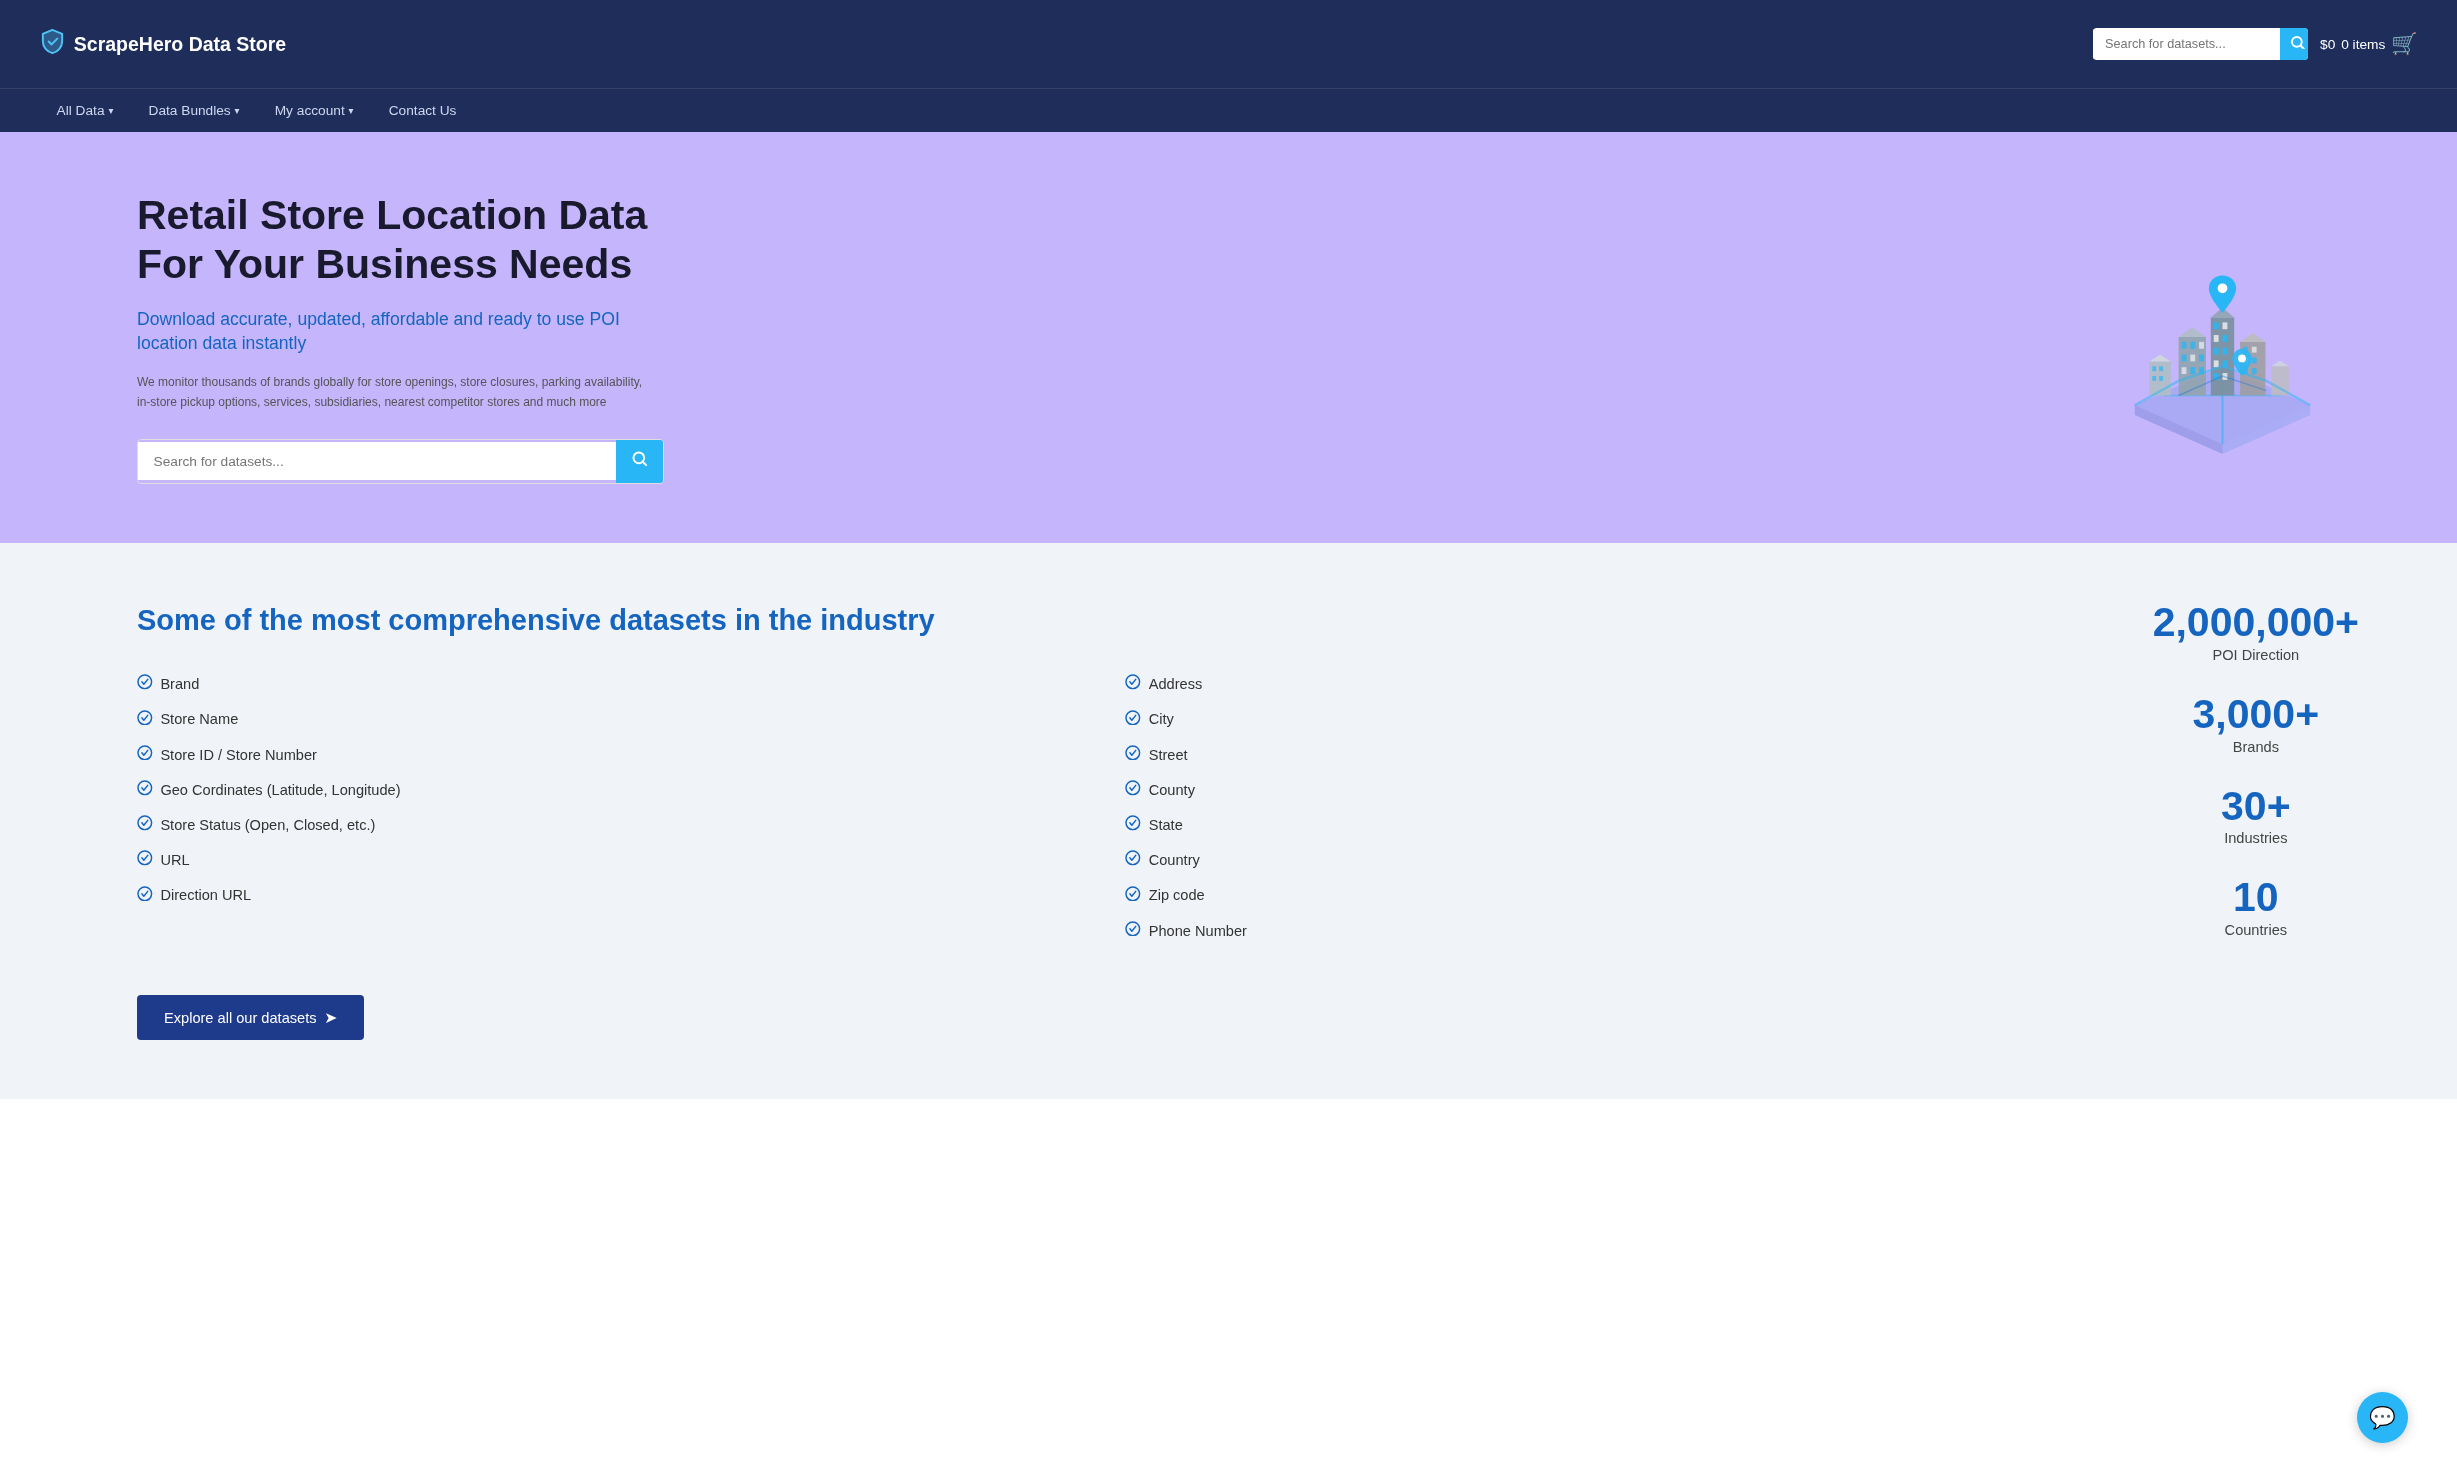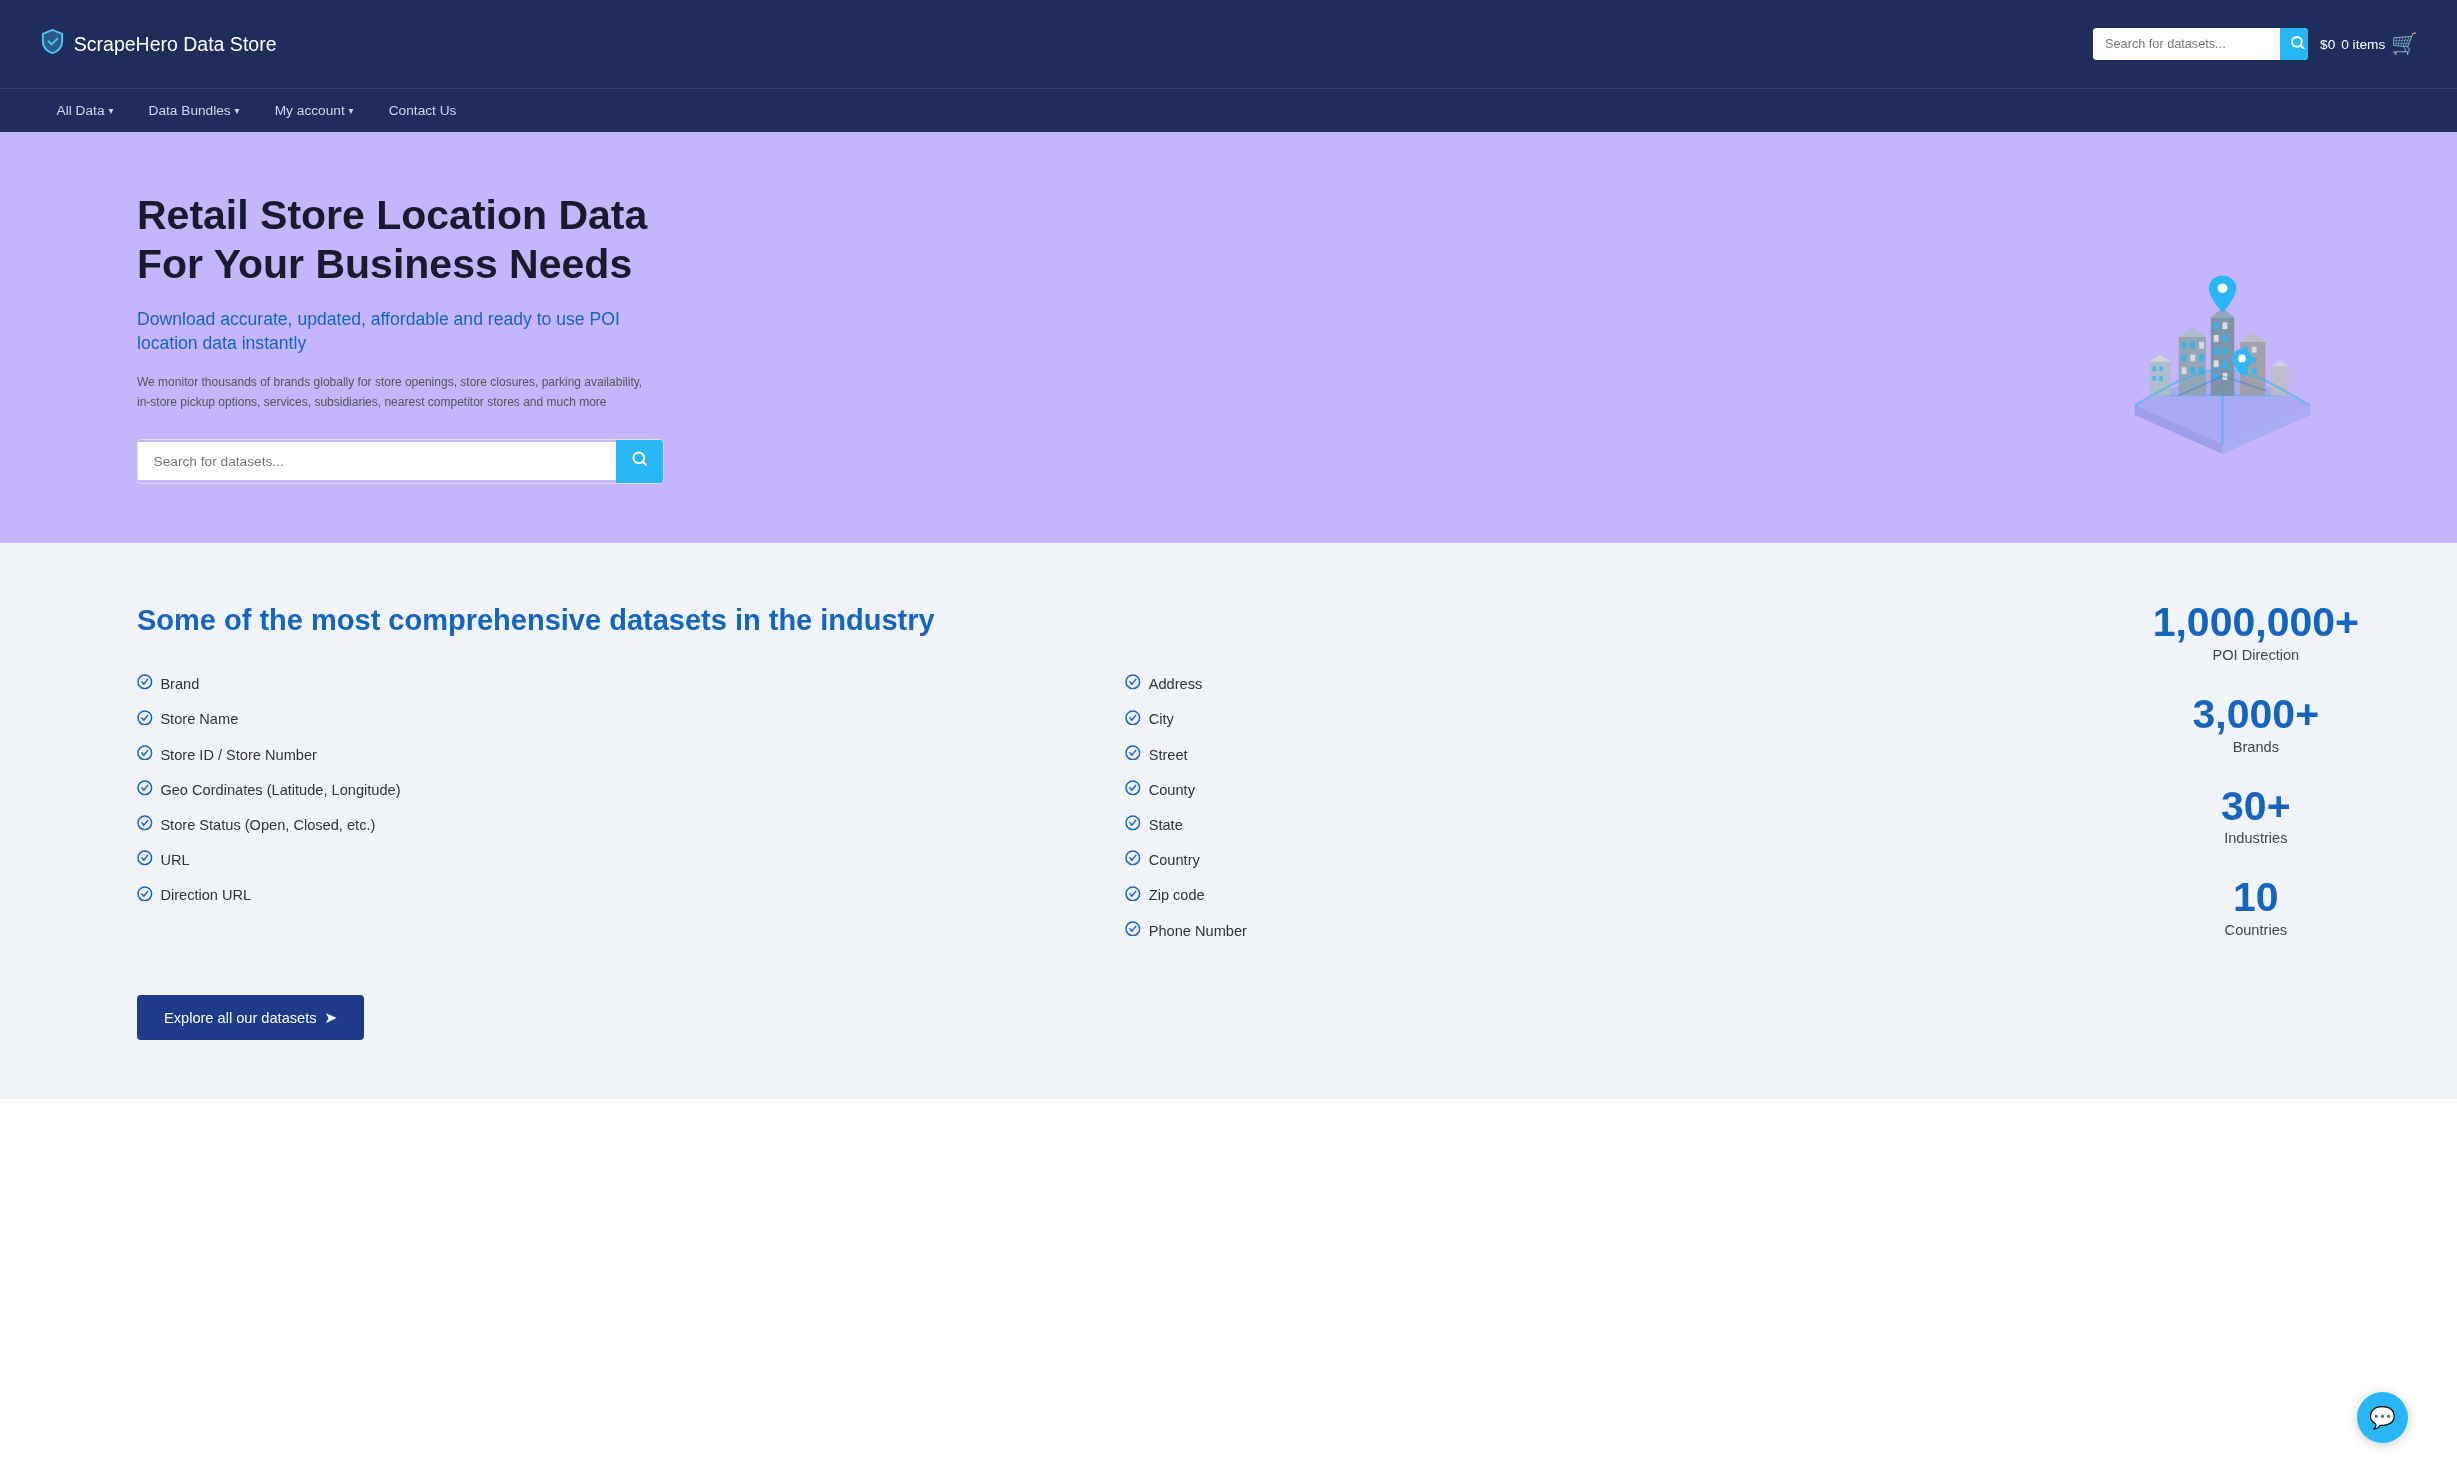--- a/index.html
+++ b/index.html
@@ -9,21 +9,21 @@
     .navbar {
       background: #1e2d5a;
       padding: 0 39px;
       display: flex;
       align-items: center;
       justify-content: space-between;
       min-height: 88px;
     }
     .navbar-left { display: flex; align-items: center; gap: 9.8px; }
     .brand-logo { display: flex; align-items: center; gap: 7.8px; }
-    .brand-name { color: #fff; font-size: 19.5px; font-weight: 400; }
+    .brand-name { color: #fff; font-size: 19.5px; font-weight: 700; }
     .shield-icon { color: #4fc3f7; font-size: 23.4px; }
     .navbar-right { display: flex; align-items: center; gap: 11.7px; }
     .search-bar-nav {
       display: flex;
       align-items: center;
       background: #fff;
       border-radius: 3.9px;
       overflow: hidden;
       width: 215px;
     }
@@ -497,21 +497,21 @@
           </div>
         </div>
     </div>
     <button class="explore-btn">
       <span>Explore all our datasets</span>
       <span class="arrow">➤</span>
     </button>
   </div>
   <div class="features-right" id="stats-panel">
       <div class="stat-item">
-        <div class="stat-number">1,000,000+</div>
+        <div class="stat-number">2,000,000+</div>
   <div class="stat-label">POI Direction</div>
       </div>
       <div class="stat-item">
         <div class="stat-number">3,000+</div>
   <div class="stat-label">Brands</div>
       </div>
       <div class="stat-item">
         <div class="stat-number">30+</div>
   <div class="stat-label">Industries</div>
       </div>

